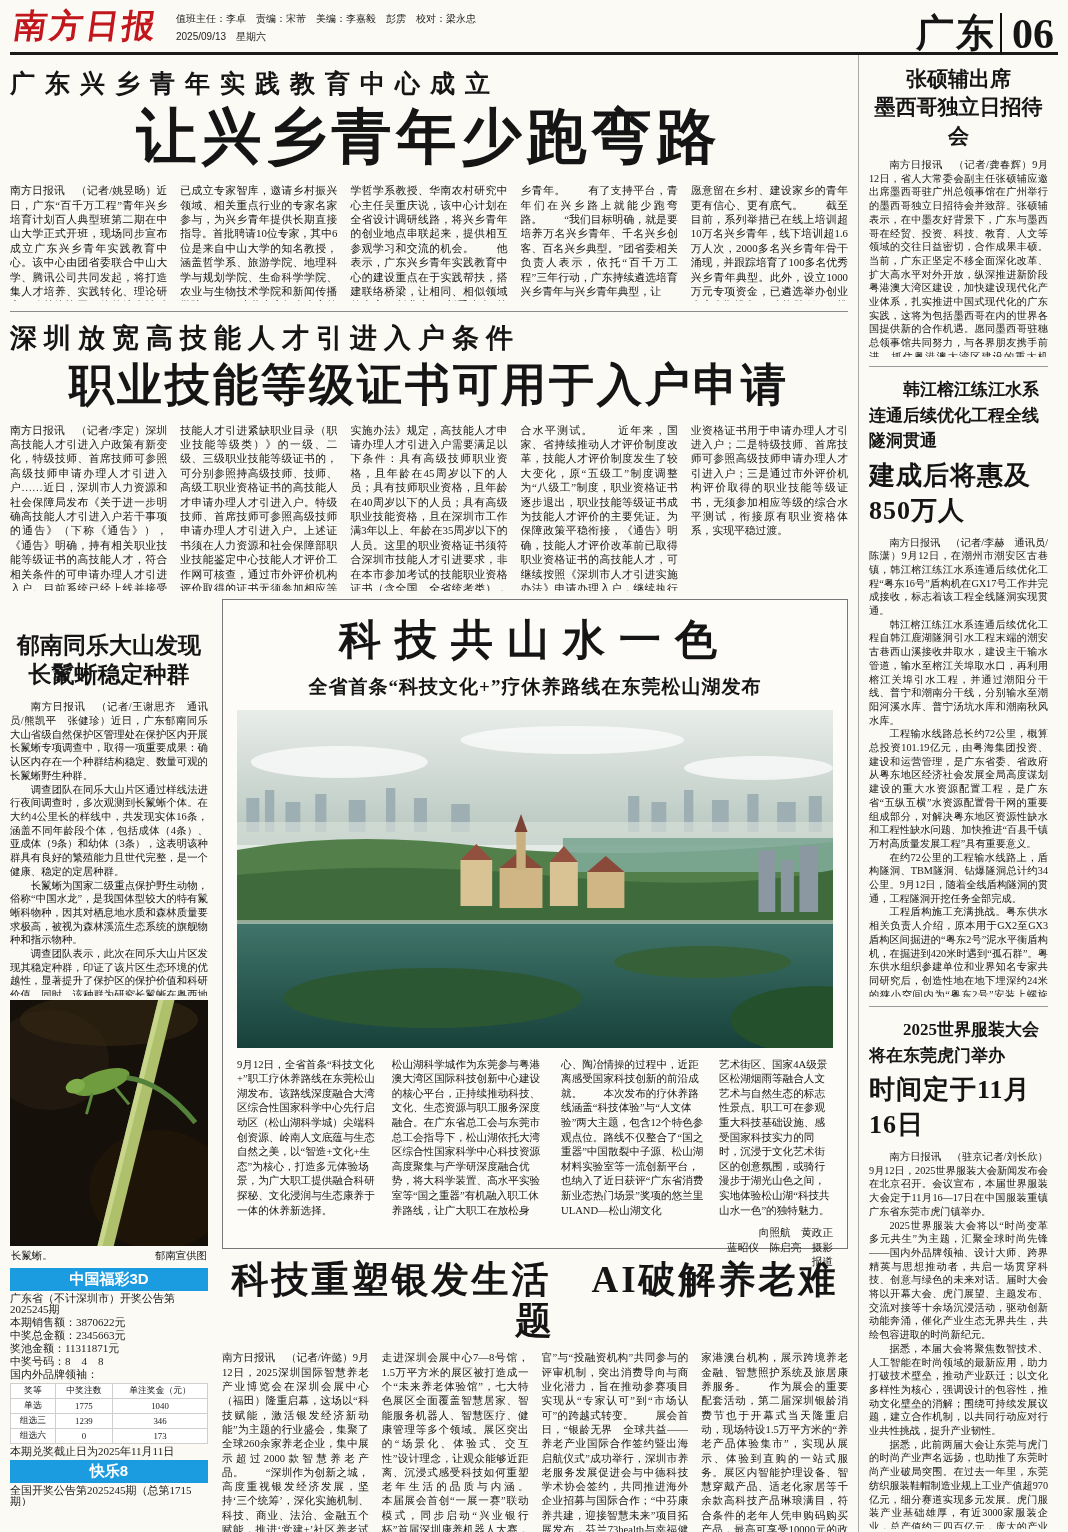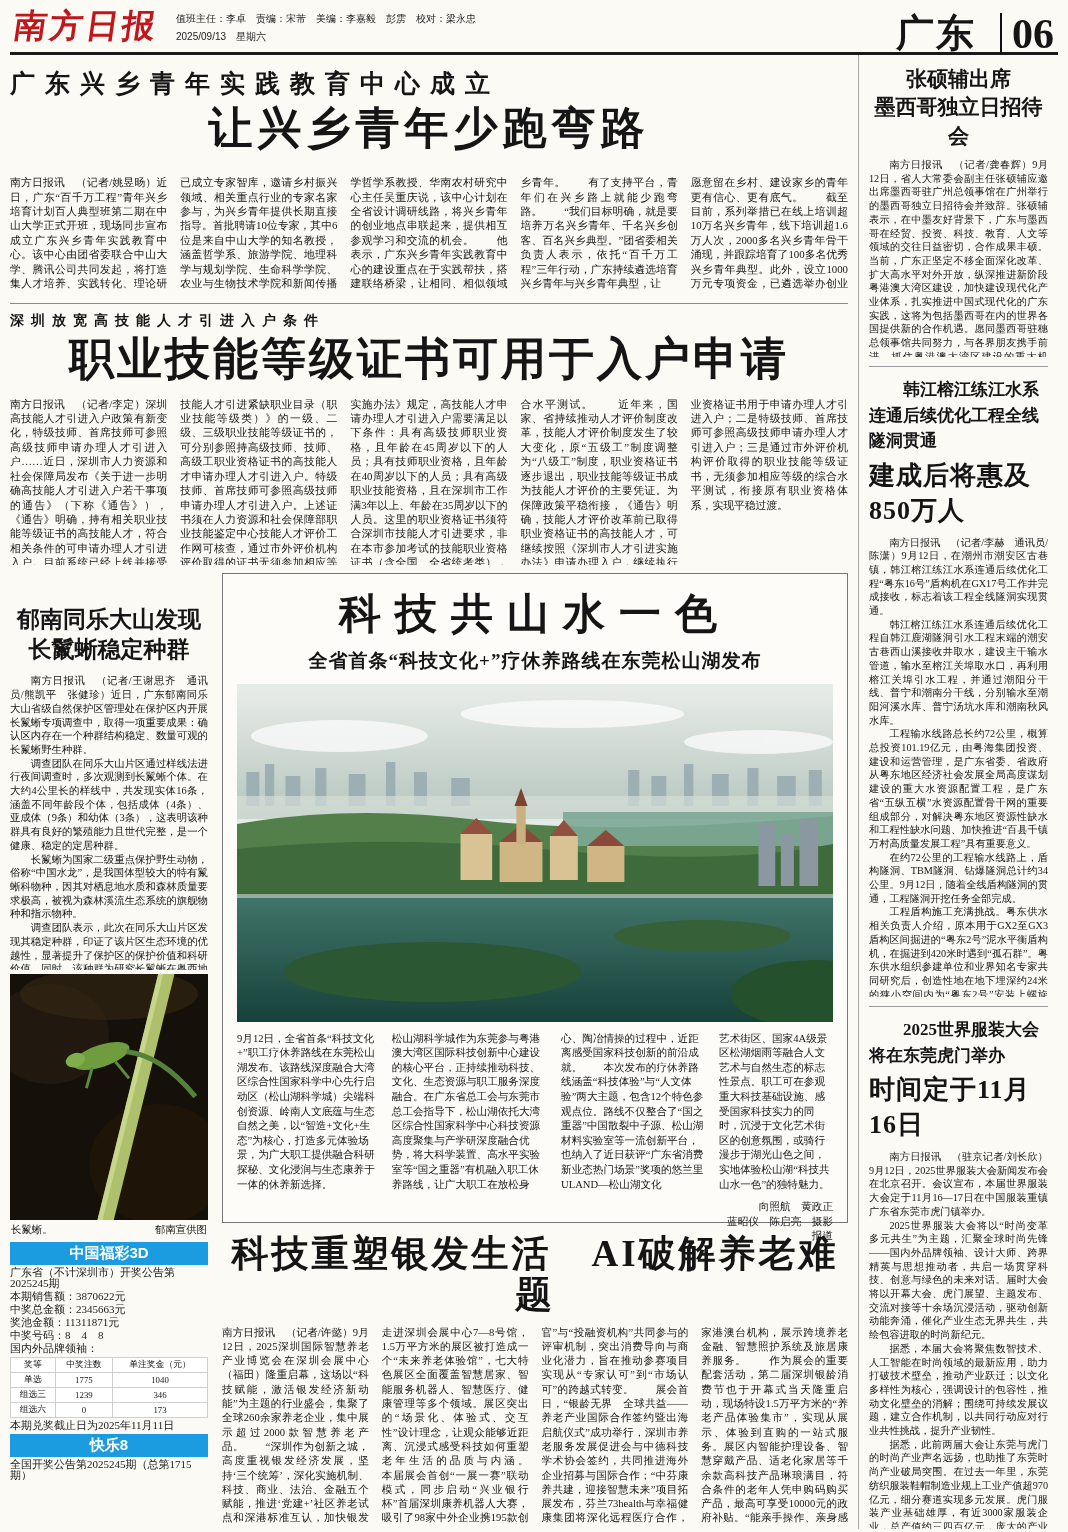--- a/index.html
+++ b/index.html
@@ -3,42 +3,42 @@
 <meta charset="utf-8">
 <style>
   * { margin:0; padding:0; box-sizing:border-box; }
   body { background:#888; font-family:"Liberation Serif","DejaVu Serif",serif; }
   .page { width:1068px; height:1532px; background:#fbfaf5; color:#151515; position:relative; overflow:hidden; margin:0 auto; }
 
   
   .masthead { display:flex; align-items:flex-start; padding:8px 14px 2px; height:50px; }
   .logo { font-size:33px; font-weight:900; color:#c2161d; letter-spacing:3px; transform:skewX(-8deg); line-height:1.1; }
   .credits { margin-left:18px; font-size:10px; color:#222; line-height:1.8; margin-top:2px; font-family:"Liberation Sans",sans-serif; }
-  .pageinfo { margin-left:auto; display:flex; align-items:center; gap:24px; }
+  .pageinfo { margin-left:auto; display:flex; align-items:center; gap:4px; }
   .section-name { font-size:38px; font-weight:900; letter-spacing:2px; }
   .page-no { font-size:42px; font-weight:900; border-left:2px solid #111; padding-left:10px; line-height:1; }
   .m-rule { height:3px; background:#1a1a1a; margin:2px 10px 0; }
 
   
   .content { display:flex; padding:0 10px; }
   .main { width:848px; padding-right:10px; }
   .rail { width:190px; border-left:1px solid #a9a9a9; padding-left:10px; }
 
   .kicker { text-align:left; font-weight:700; }
   .headline { text-align:center; font-weight:900; line-height:1.12; }
   .cols { display:flex; gap:13px; }
   .cols .c { flex:1 1 0; font-size:10.8px; line-height:14.4px; text-align:justify; overflow:hidden; }
 
   .story-x .kicker { font-size:25px; letter-spacing:10px; margin:12px 0 4px; }
-  .story-x .headline { font-size:44px; letter-spacing:5px; margin-bottom:22px; }
+  .story-x .headline { font-size:60px; letter-spacing:5px; margin-bottom:12px; }
   .story-x .c { height:118px; }
 
   .thinrule { border-top:1px solid #8a8a8a; margin:10px 0 8px; }
 
-  .story-sz .kicker { font-size:14px; letter-spacing:7px; margin:2px 0 4px; }
+  .story-sz .kicker { font-size:27px; letter-spacing:7px; margin:2px 0 4px; }
   .story-sz .headline { font-size:45px; letter-spacing:3px; margin-bottom:12px; }
   .story-sz .c { height:168px; }
 
   .midrow { display:flex; gap:14px; margin-top:8px; }
   .leftcol { width:198px; }
   .centercol { flex:1; }
 
   
   .lz-head { font-size:23px; font-weight:800; text-align:center; line-height:1.3; margin-top:32px; }
   .lz-body { margin-top:10px; height:296px; overflow:hidden; }

